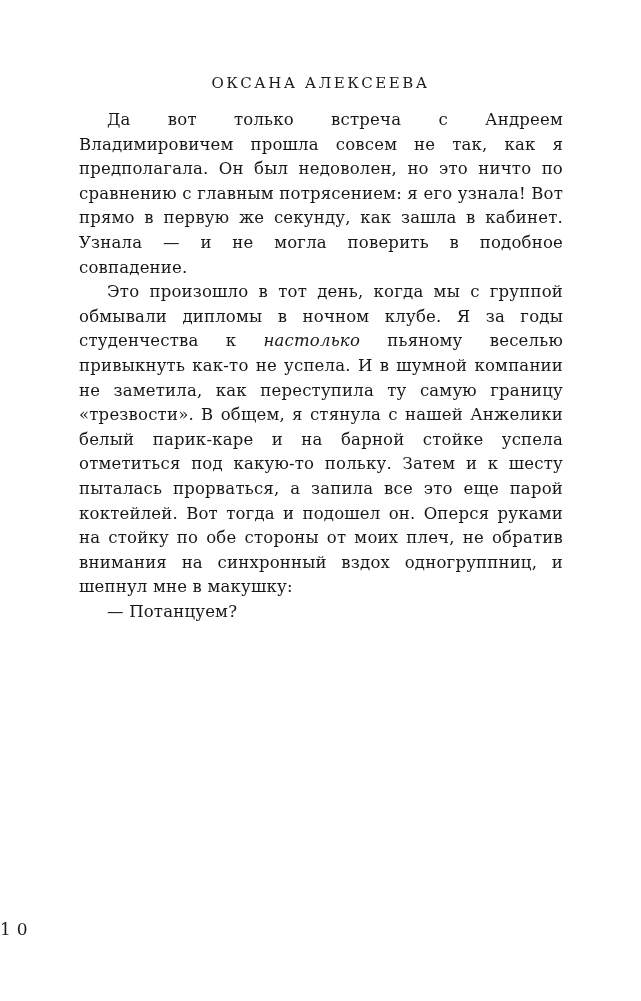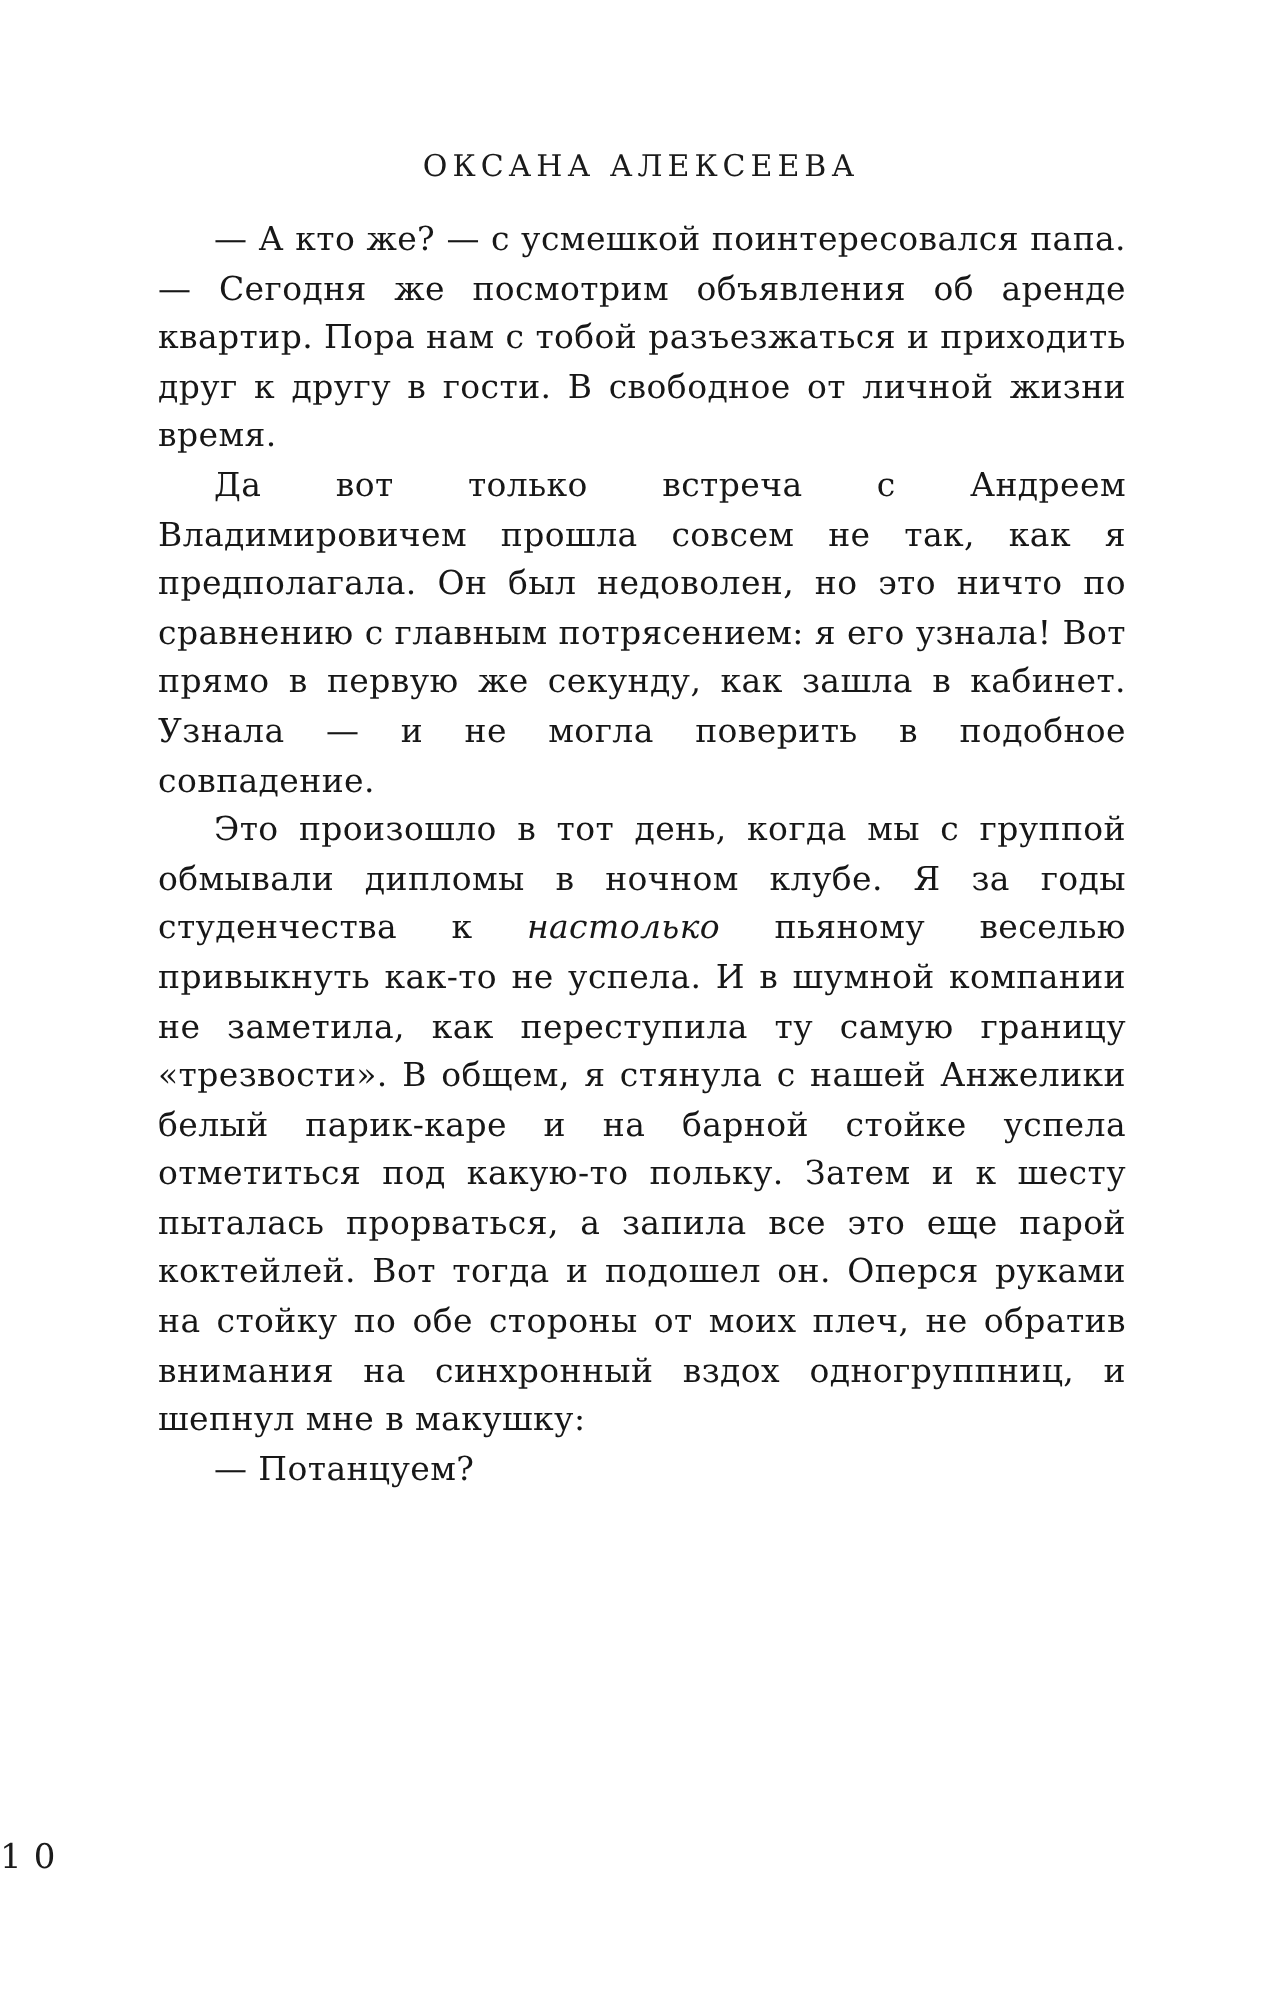--- a/index.html
+++ b/index.html
@@ -59,21 +59,20 @@
   }
 </style>
 </head>
 <body>
 
 <div class="page">
 
   <div class="author-header">ОКСАНА АЛЕКСЕЕВА</div>
 
   <div class="text-block">
-    <p class="para">— А кто же? — с усмешкой поинтересовался папа. — Сегодня же посмотрим объявления об аренде квартир. Пора нам с тобой разъезжаться и приходить друг к другу в гости. В свободное от личной жизни время.</p>
     <p class="para">Да вот только встреча с Андреем Владимировичем прошла совсем не так, как я предполагала. Он был недоволен, но это ничто по сравнению с главным потрясением: я его узнала! Вот прямо в первую же секунду, как зашла в кабинет. Узнала — и не могла поверить в подобное совпадение.</p>
     <p class="para"><span>Это произошло в тот день, когда мы с группой обмывали дипломы в ночном клубе. Я за годы студенчества к </span><em>настолько</em><span> пьяному веселью привыкнуть как-то не успела. И в шумной компании не заметила, как переступила ту самую границу «трезвости». В общем, я стянула с нашей Анжелики белый парик-каре и на барной стойке успела отметиться под какую-то польку. Затем и к шесту пыталась прорваться, а запила все это еще парой коктейлей. Вот тогда и подошел он. Оперся руками на стойку по обе стороны от моих плеч, не обратив внимания на синхронный вздох одногруппниц, и шепнул мне в макушку:</span></p>
     <p class="para">— Потанцуем?</p>
   </div>
 
   <div class="page-number">10</div>
 
 </div>
 
 </body></html>

